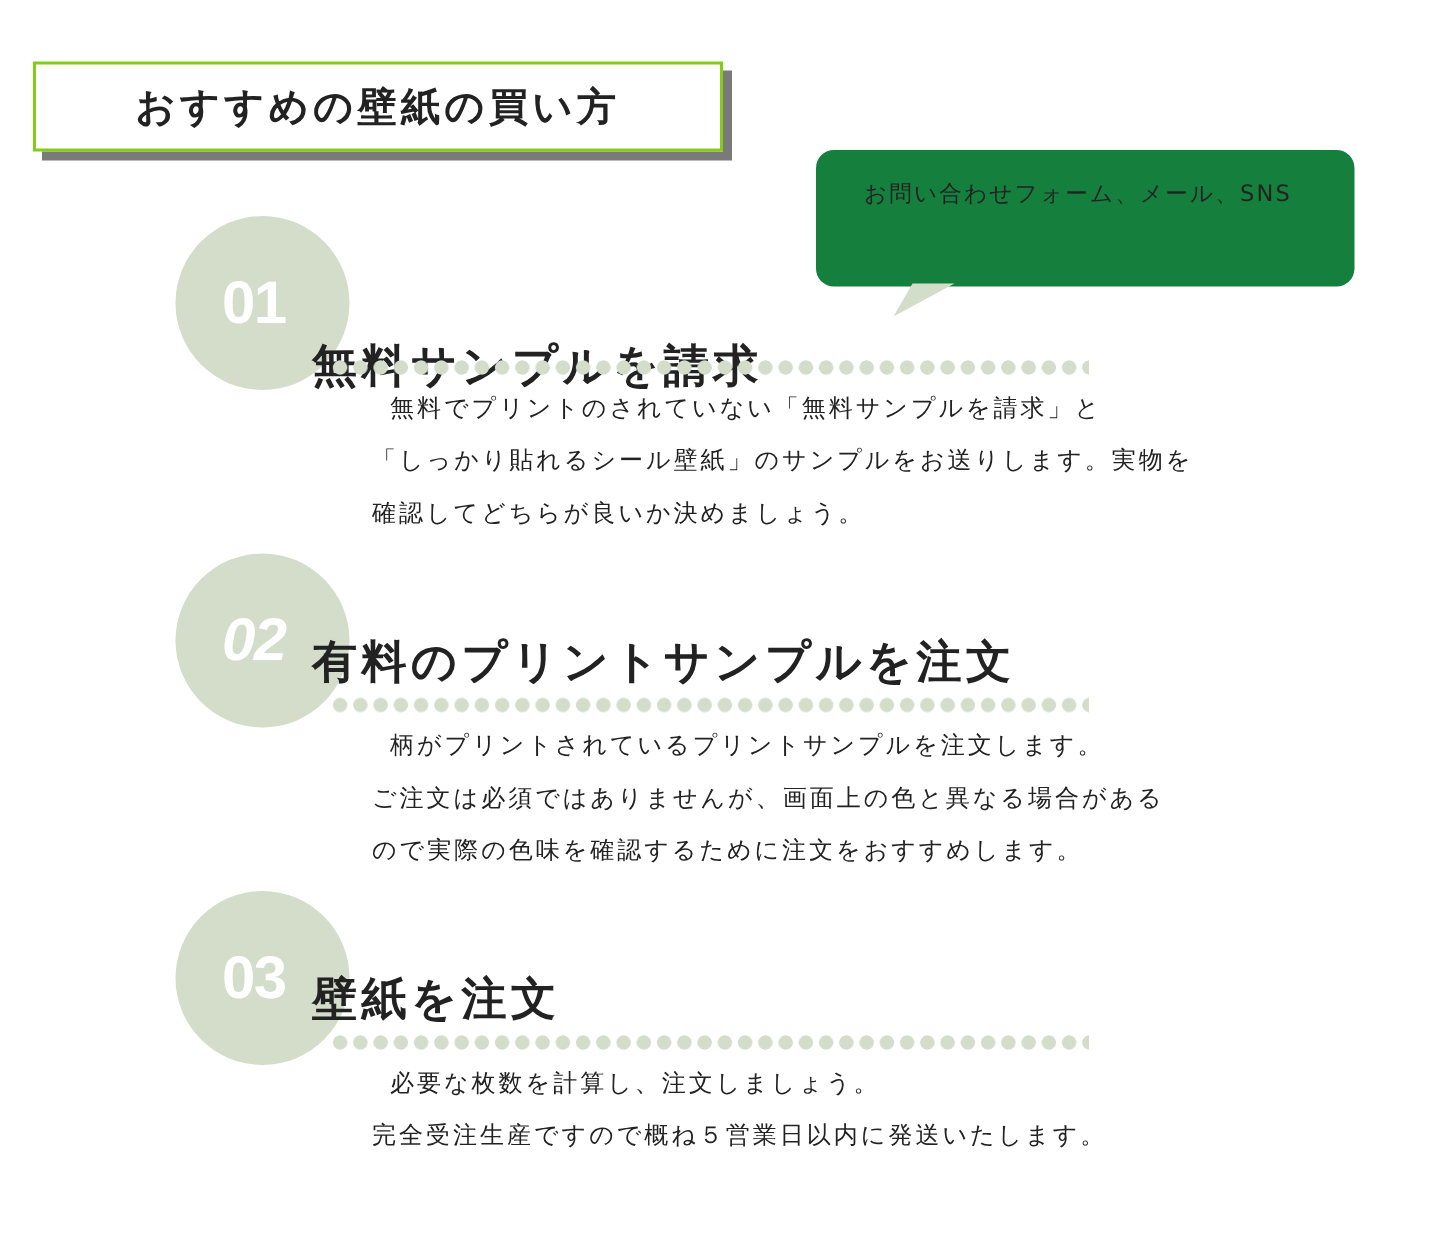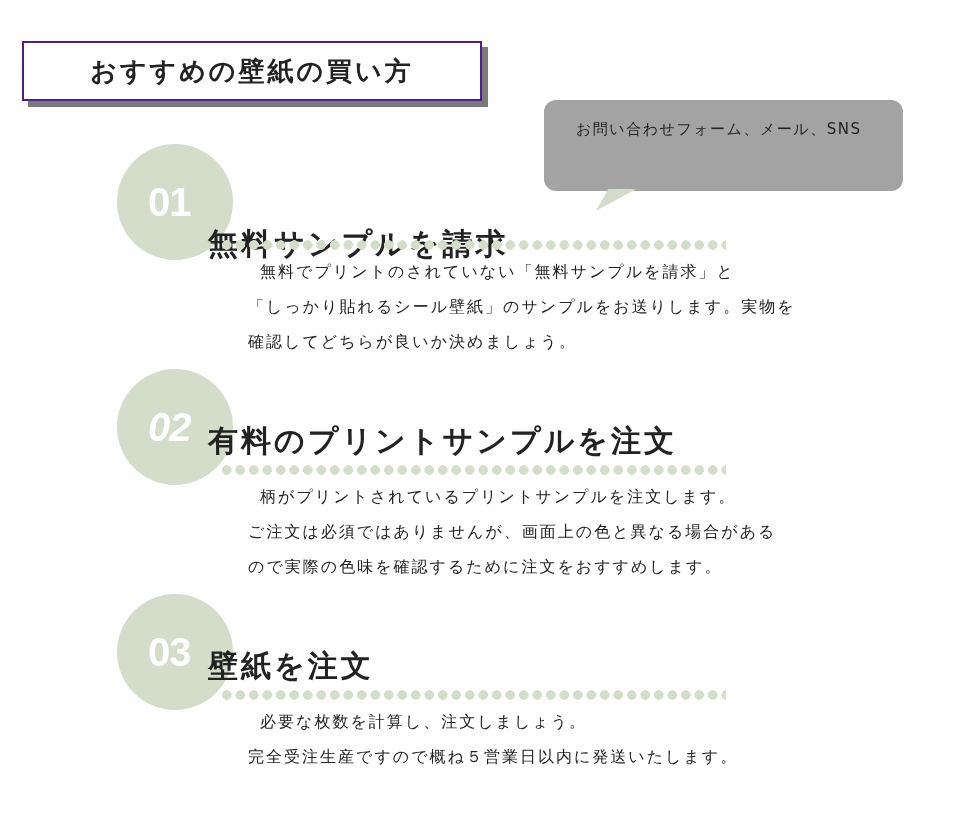--- a/index.html
+++ b/index.html
@@ -1,23 +1,23 @@
 <!DOCTYPE html>
 <html><head>
 <meta charset="utf-8">
 <style>
   html, body { margin:0; padding:0; }
   body { width:960px; height:840px; background:#ffffff; position:relative; overflow:hidden;
          font-family:"DejaVu Sans", sans-serif; color:#222; }
   .title-box { position:absolute; left:22px; top:41px; width:456px; height:56px;
-               border:2px solid #4c1d95; background:#fff; box-shadow:6px 6px 0 #7a7a7a;
+               border:2px solid #84cc16; background:#fff; box-shadow:6px 6px 0 #7a7a7a;
                display:flex; align-items:center; justify-content:center; }
   .title-box span { font-size:26px; letter-spacing:3px; font-weight:bold; color:#222; }
   .bubble { position:absolute; left:544px; top:100px; width:359px; height:91px;
-            background:#a3a3a3; border-radius:12px;text-align:center; }
+            background:#15803d; border-radius:12px;text-align:center; }
   .bubble::after { content:""; position:absolute; left:58px; bottom:-20px; width:0; height:0;
             border-left:0 solid transparent; border-right:28px solid transparent;
             border-top:22px solid #d3ddca; transform:skewX(-30deg); }
   .bubble .l1 { position:absolute; left:32px; top:20px; font-size:15px; letter-spacing:1.5px; color:#222; }
   .bubble .l2 { position:absolute; left:28px; top:50px; font-size:15px; letter-spacing:2.5px; color:#222; }
   .circle { position:absolute; left:117px; width:116px; height:116px; border-radius:50%; background:#d3ddca; }
   .num { position:absolute; left:148px; font-size:40px; font-weight:bold; color:#ffffff;
          font-family:"Liberation Sans", sans-serif; letter-spacing:-1px; }
   .heading { position:absolute; left:208px; font-size:30px; letter-spacing:3px; color:#222; font-weight:bold; }
   .dots { position:absolute; left:220px; width:506px; height:10px;

